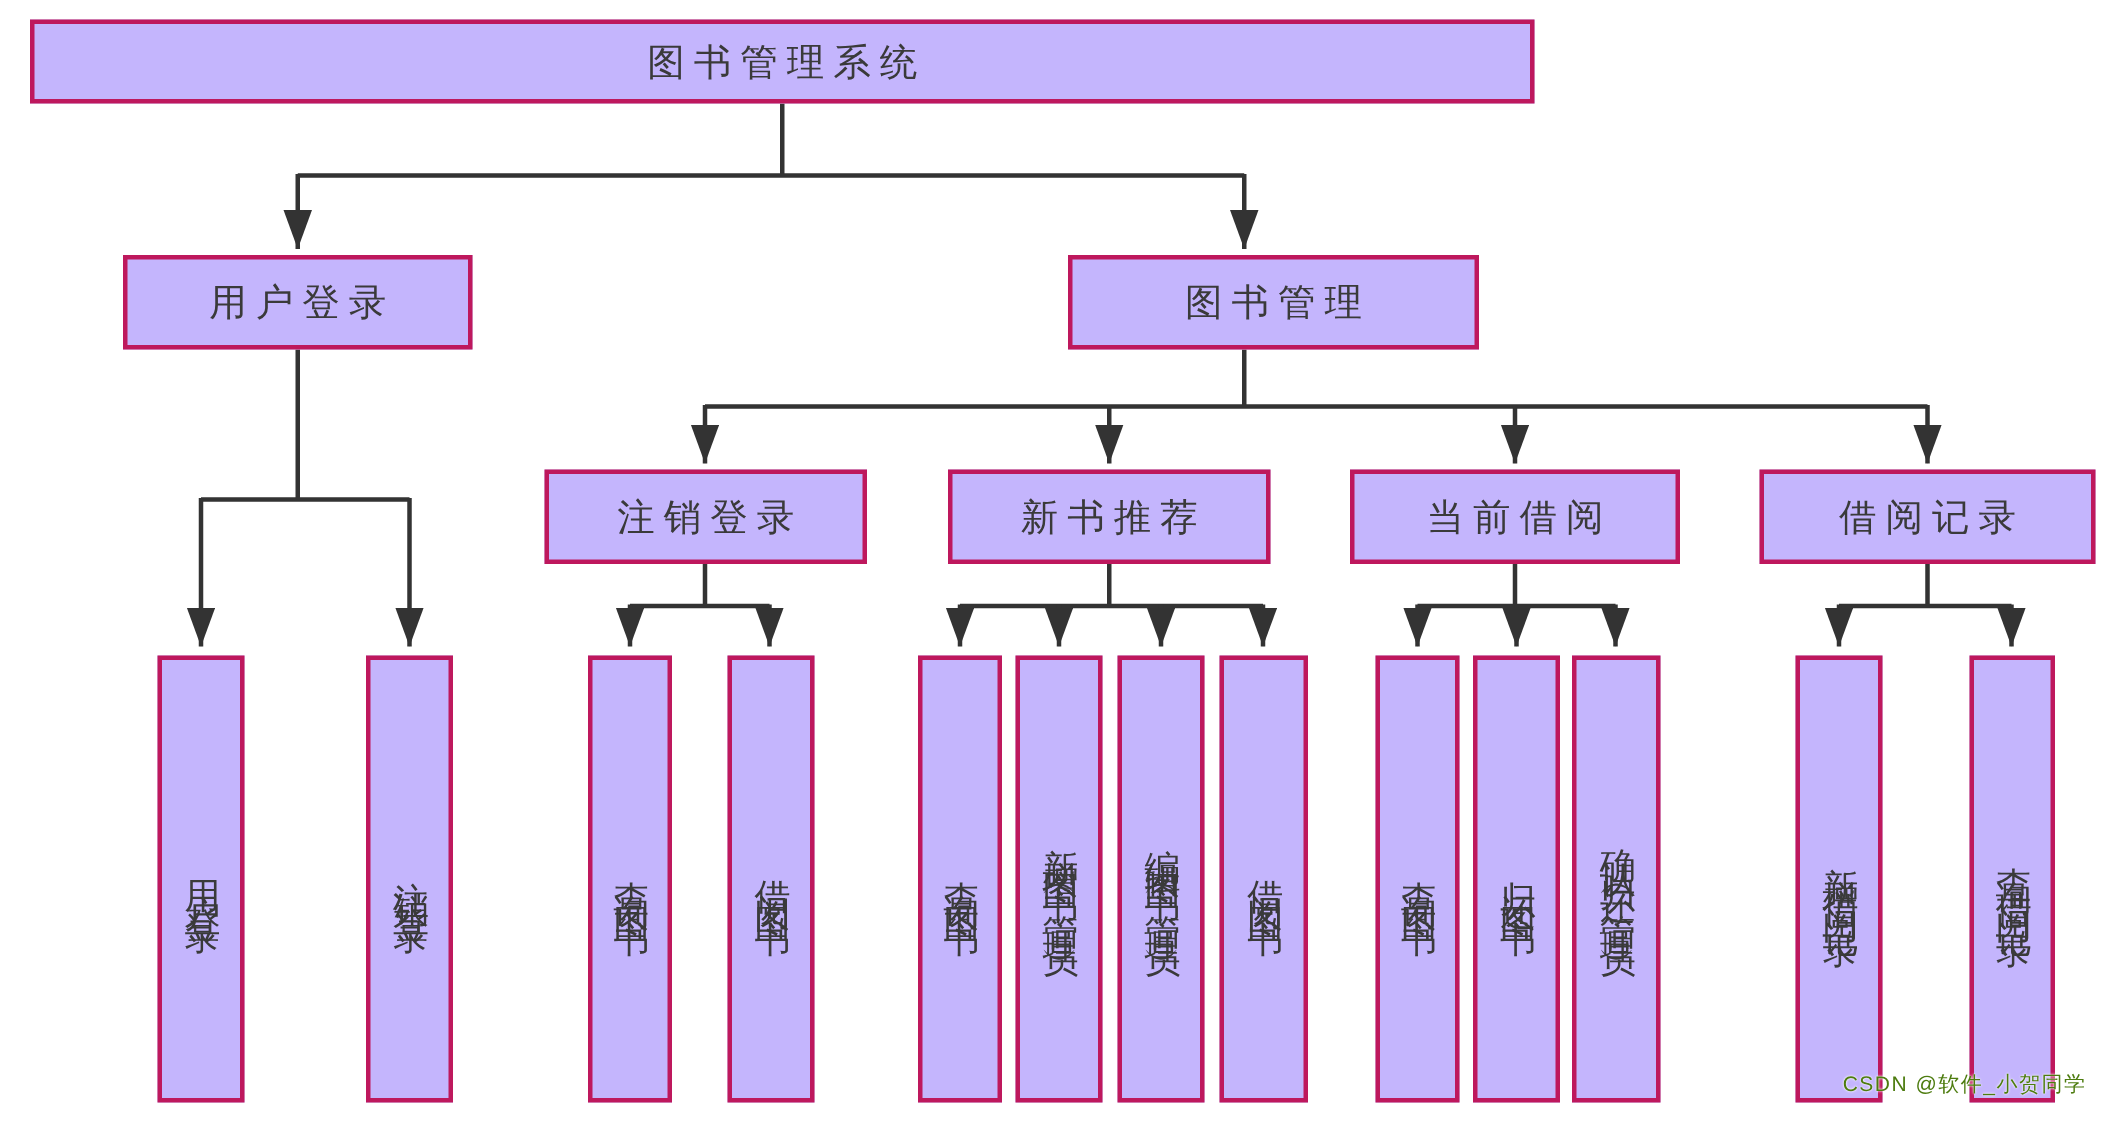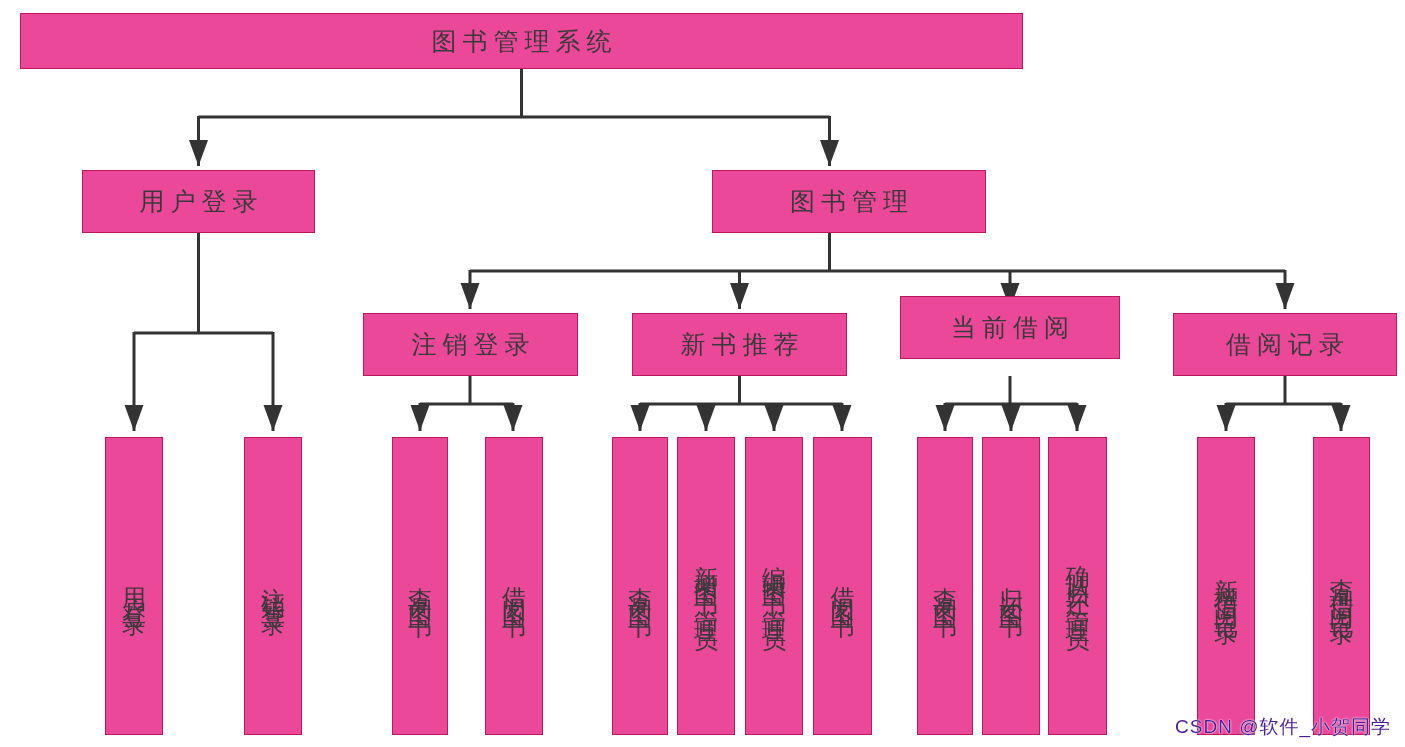--- a/index.html
+++ b/index.html
@@ -2,35 +2,35 @@
 <html><head>
 <meta charset="utf-8">
 <style>
   html,body{margin:0;padding:0;background:#fff;}
   #canvas{
     position:relative;width:1405px;height:747px;background:#fff;overflow:hidden;
     font-family:"Liberation Sans","DejaVu Sans",sans-serif;
   }
   #wires{position:absolute;left:0;top:0;width:1405px;height:747px;}
   .node{
-    position:absolute;box-sizing:border-box;border:1px solid #be185d;background:#ec4899;
+    position:absolute;box-sizing:border-box;border:3px solid #be185d;background:#c4b5fd;
     display:flex;align-items:center;justify-content:center;
   }
   .lbl{
     font-size:25px;color:#3a3a3a;letter-spacing:6px;white-space:nowrap;
     text-indent:6px; 
   }
   .leaf .lbl{
     writing-mode:vertical-rl;text-orientation:mixed;
     font-size:24px;letter-spacing:9px;line-height:1;text-indent:0;
     white-space:nowrap;
   }
   #watermark{
     position:absolute;right:14px;top:714px;z-index:5;
-    font-size:19px;letter-spacing:1px;color:#4c1d95;
+    font-size:14px;letter-spacing:1px;color:#4d7c0f;
     text-shadow:0 0 2px #fff,0 0 1px #fff;white-space:nowrap;
   }
 </style>
 </head>
 <body>
 
 <div id="canvas">
 
   <svg id="wires" viewBox="0 0 1405 747" xmlns="http://www.w3.org/2000/svg">
     <defs>
@@ -100,21 +100,21 @@
   <div class="node" style="left:712px;top:170px;width:274px;height:63px">
     <span class="lbl">图书管理</span>
   </div>
 
   <div class="node" style="left:363px;top:313px;width:215px;height:63px">
     <span class="lbl">注销登录</span>
   </div>
   <div class="node" style="left:632px;top:313px;width:215px;height:63px">
     <span class="lbl">新书推荐</span>
   </div>
-  <div class="node" style="left:900px;top:296px;width:220px;height:63px">
+  <div class="node" style="left:900px;top:313px;width:220px;height:63px">
     <span class="lbl">当前借阅</span>
   </div>
   <div class="node" style="left:1173px;top:313px;width:224px;height:63px">
     <span class="lbl">借阅记录</span>
   </div>
 
   <div class="node leaf" style="left:105px;top:437px;width:58px;height:298px">
     <span class="lbl">用户登录</span>
   </div>
   <div class="node leaf" style="left:244px;top:437px;width:58px;height:298px">

